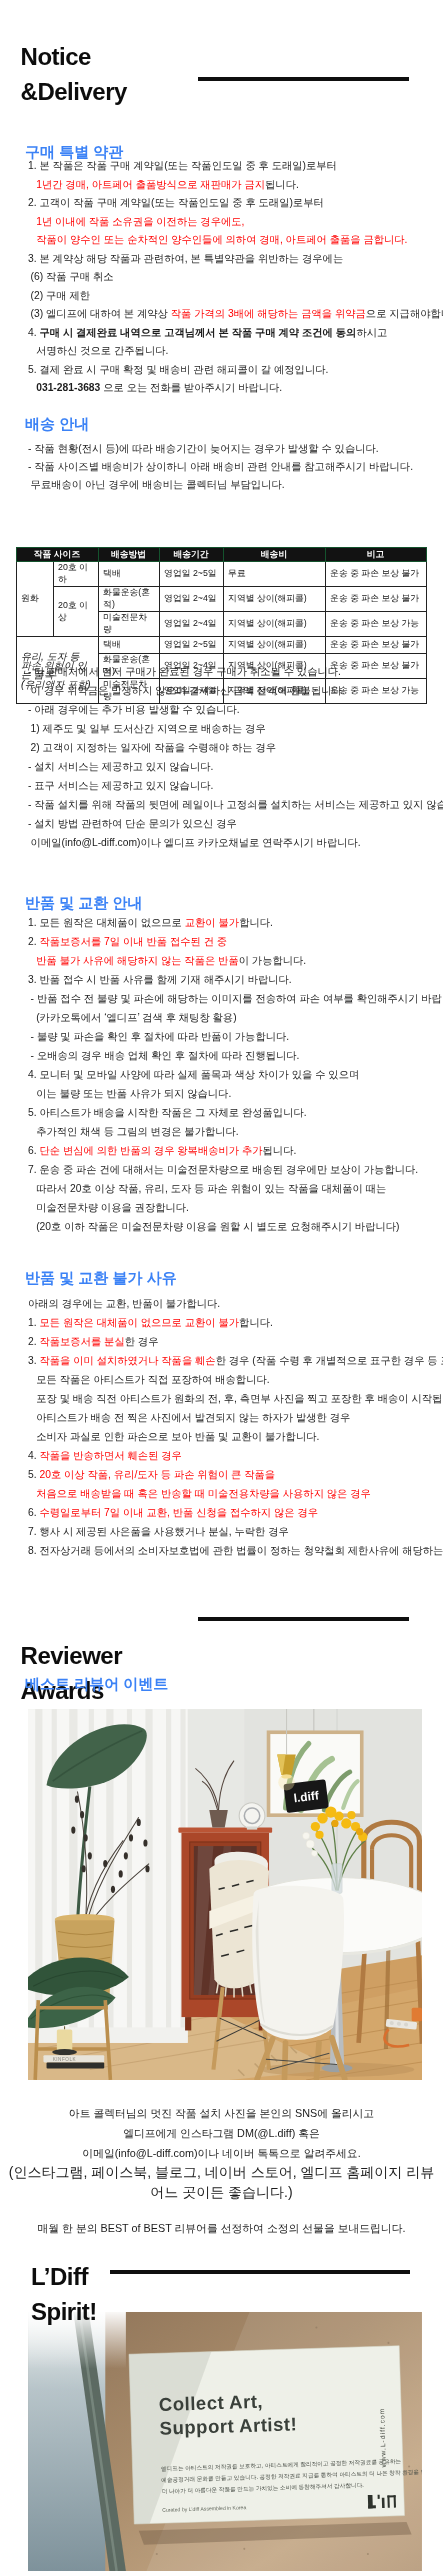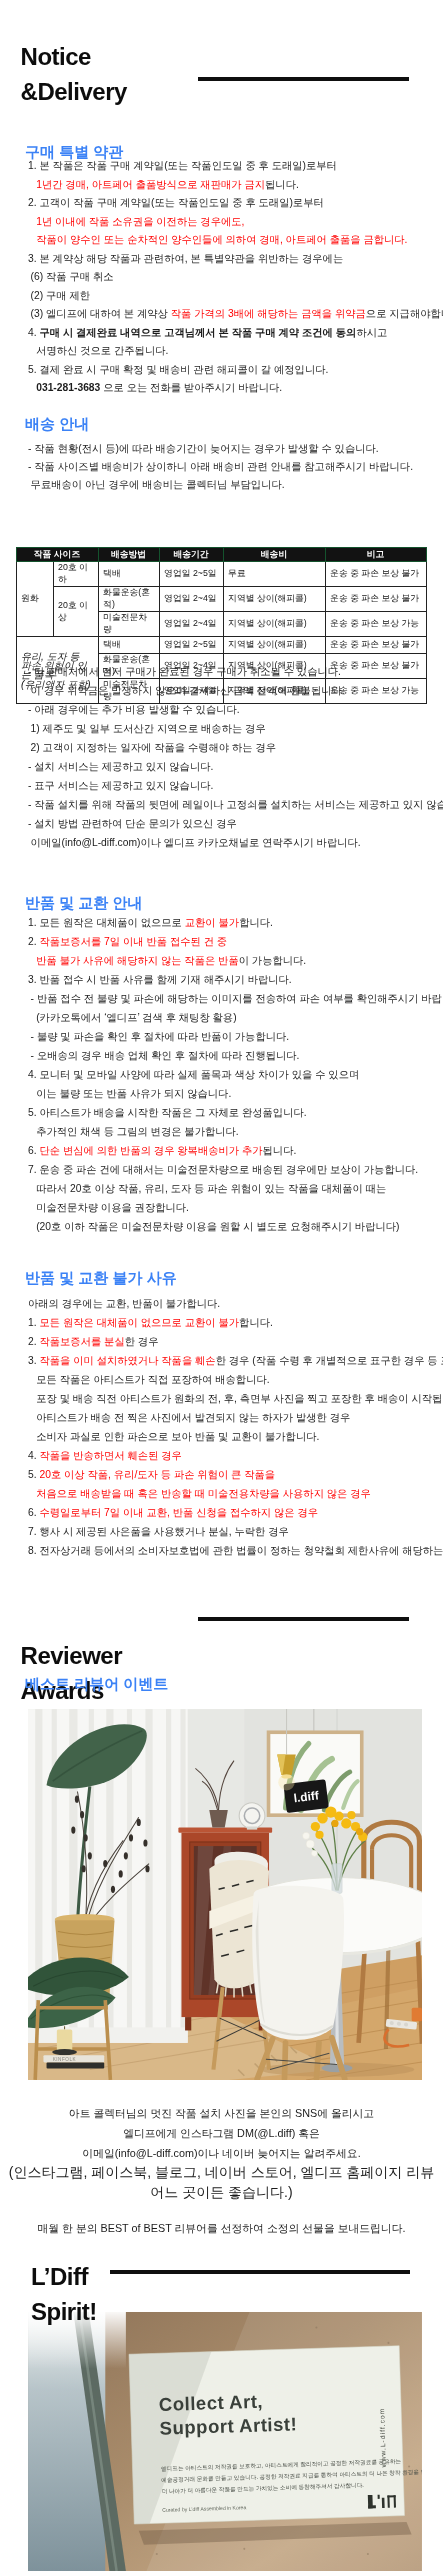--- a/index.html
+++ b/index.html
@@ -451,21 +451,21 @@
           <circle cx="734" cy="611" r="4" fill="#d8d6cf"></circle>
     </g>
     <path d="M700,622 C680,645 700,662 740,652" stroke="#d96f2e" stroke-width="5" fill="none"></path>
   </g>
 </svg>
 </div>
 
 <div class="cblock" id="sns" style="top:2093px;margin-top:10px;">
   <div class="ln">아트 콜렉터님의 멋진 작품 설치 사진을  본인의 SNS에 올리시고</div>
   <div class="ln">엘디프에게  인스타그램 DM(@L.diff) 혹은</div>
-  <div class="ln">이메일(info@L-diff.com)이나 네이버 늦어지는 알려주세요.</div>
+  <div class="ln">이메일(info@L-diff.com)이나 네이버 톡톡으로 알려주세요.</div>
   <div class="sm">(인스타그램, 페이스북, 블로그, 네이버 스토어, 엘디프 홈페이지 리뷰  어느 곳이든 좋습니다.)</div>
   <div class="ln gap">매월 한 분의 BEST of BEST 리뷰어를 선정하여 소정의 선물을 보내드립니다.</div>
 </div>
 
 <div class="bigtitle" id="spirit-heading" style="left:31px;top:2259px;">
   <div>L’Diff</div>
   <div>Spirit!</div>
 </div>
 <div class="hline" style="left:110px;top:2270px;width:300px;"></div>
 

